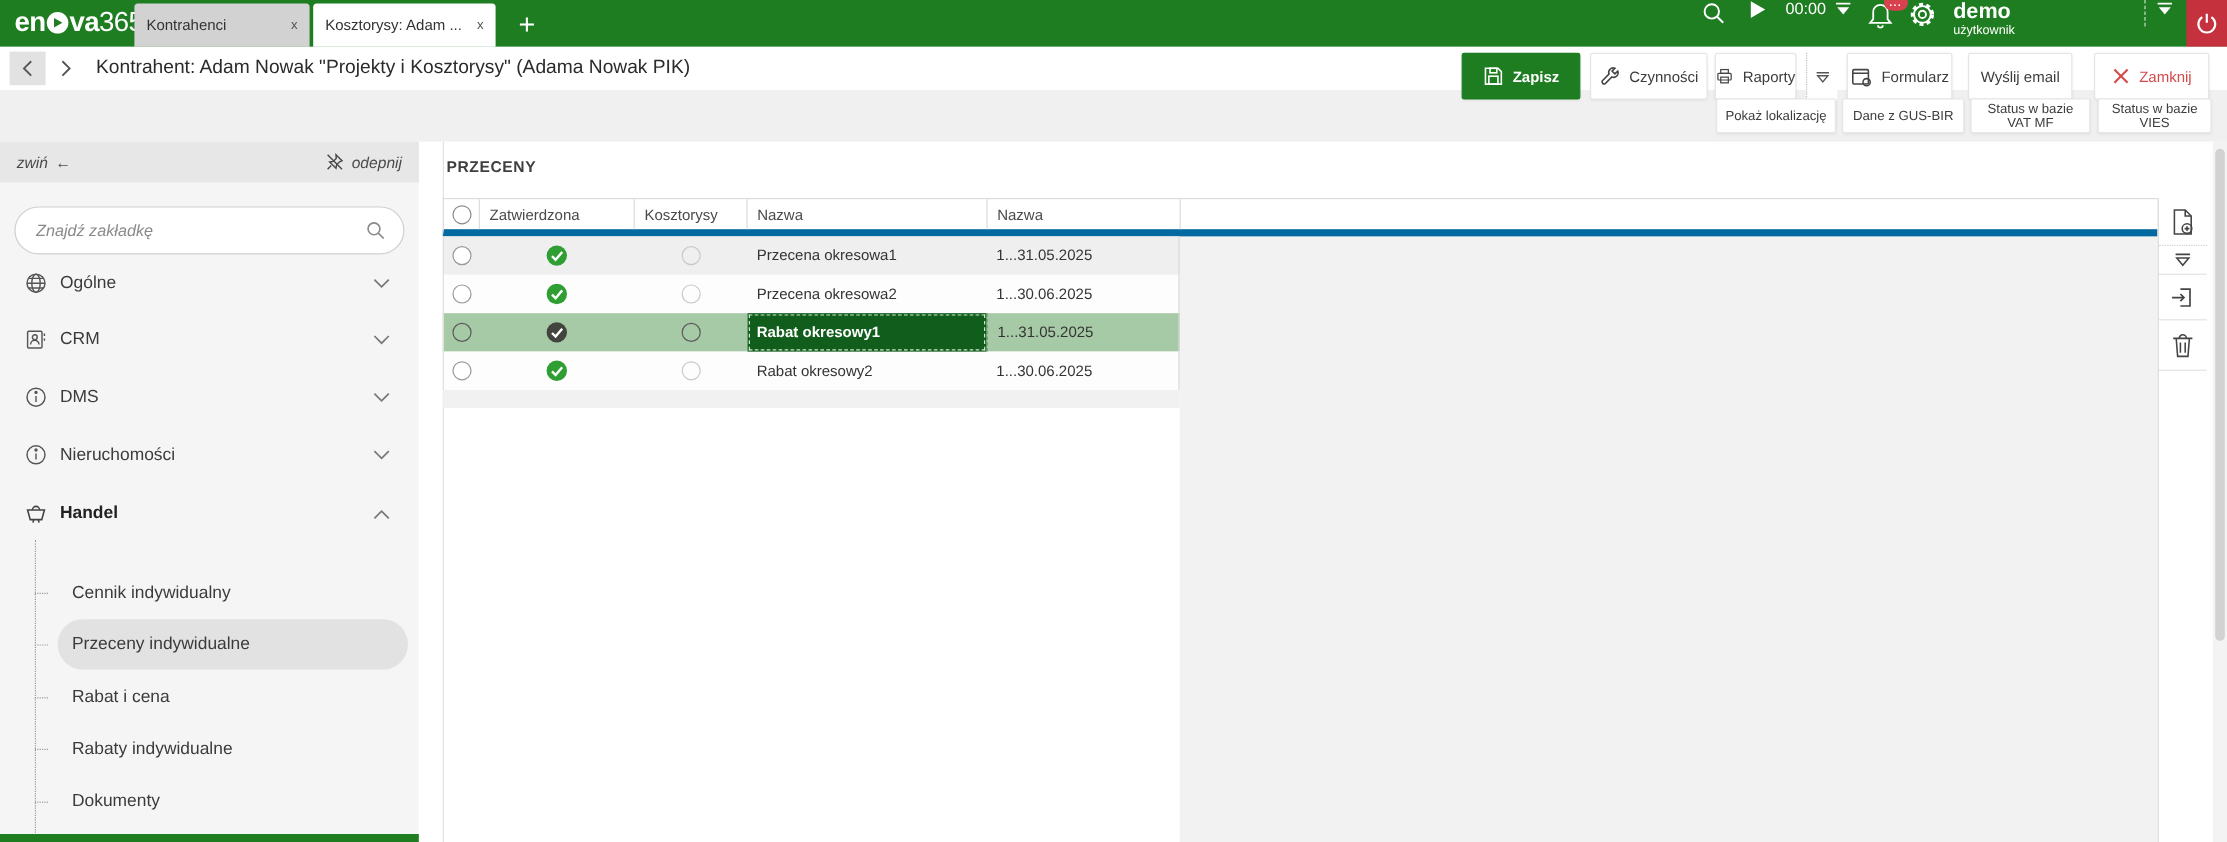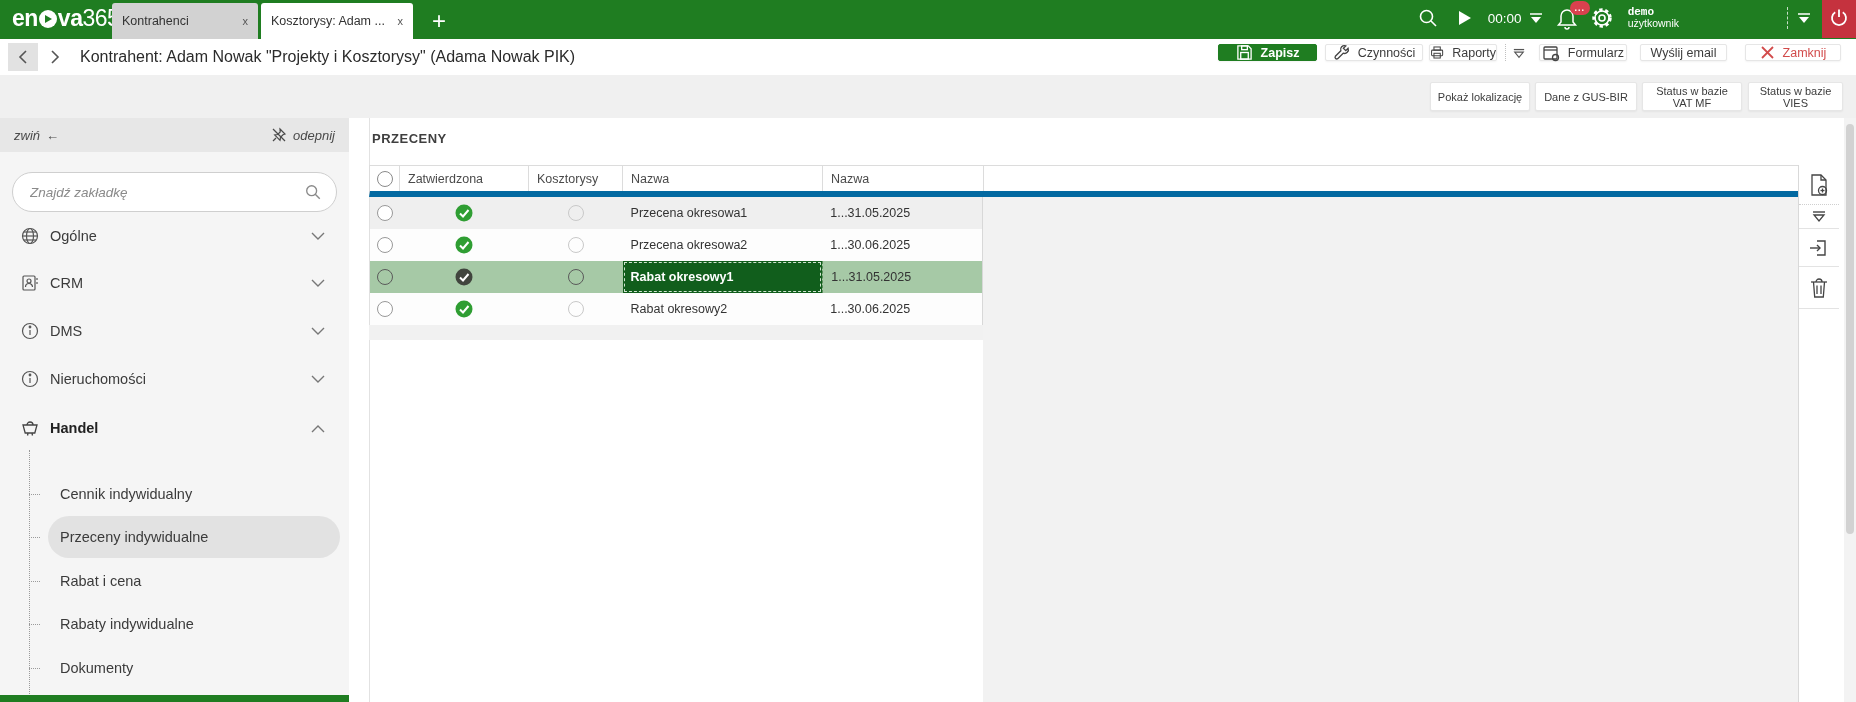--- a/index.html
+++ b/index.html
@@ -21,42 +21,42 @@
   .logo-wrap { position:relative; display:flex; align-items:center; }
 
   .tabs { position:absolute; left:112px; bottom:0; display:flex; align-items:flex-end; gap:3px; }
   .tab { height:36px; display:flex; align-items:center; justify-content:space-between; padding:0 10px;
          font-size:12.5px; color:#333; border-radius:3px 3px 0 0; }
   .tab.inactive { width:146px; background:#d2d2d2; }
   .tab.active   { width:152px; background:#ffffff; }
   .tab-close { font-size:11px; color:#555; margin-left:12px; cursor:default; }
   .tab-add { color:#fff; font-size:24px; font-weight:300; margin-left:16px; line-height:36px; height:36px; }
 
-  .topbar-right { position:absolute; right:0; top:0; height:36px; display:flex; align-items:center; color:#fff; }
+  .topbar-right { position:absolute; right:0; top:0; height:36px; display:flex; align-items:flex-start; color:#fff; }
   .tb-ico { display:flex; align-items:center; justify-content:center; }
   .tb-time { font-size:13.5px; margin:0 6px 0 16px; }
   .bell-wrap { position:relative; margin:0 12px; }
   .badge { position:absolute; top:-5px; right:-12px; background:#d8414e; color:#fff; font-size:9px; font-weight:bold;
            width:20px; height:14px; border-radius:7px; display:flex; align-items:center; justify-content:center; letter-spacing:1px; }
   .userblock { margin-left:14px; line-height:1.1; }
-  .user-name { font-size:11px; font-weight:bold;font-family:Liberation Mono, monospace; }
+  .user-name { font-size:18px; font-weight:bold; }
   .user-role { font-size:10.5px; }
   .tb-divider { height:22px; border-left:1px dashed rgba(255,255,255,.75); margin-left:108px; margin-right:8px; }
   .power-btn { width:34px; height:39px; background:#c5323e; display:flex; align-items:center; justify-content:center; margin-left:10px; }
 
   
   .titlebar { position:absolute; left:0; top:39px; width:1856px; height:36px; background:#fff; }
   .nav-btn { position:absolute; top:4px; width:30px; height:28px; display:flex; align-items:center; justify-content:center; }
   .nav-back { left:8px; background:#e2e2e2; }
   .nav-fwd  { left:40px; background:#fff; }
   .page-title { position:absolute; left:80px; top:0; line-height:36px; font-size:16px; color:#2b2b2b; }
 
   
   .toolband { position:absolute; left:0; top:75px; width:1856px; height:43px; background:#f0f0f0; }
-  .btn { position:absolute; height:17px; display:flex; align-items:center; justify-content:center; gap:8px;
+  .btn { position:absolute; height:39px; display:flex; align-items:center; justify-content:center; gap:8px;
          font-size:12.5px; color:#3c3c3c; background:#fff; border:1px solid #e6e6e6;
          box-shadow:0 1px 2px rgba(0,0,0,.05); border-radius:2px; cursor:default; }
   .btn.row1 { top:44px; }
   .btn-save { left:1218px; width:99px; background:#1f7d21; border-color:#1f7d21; color:#fff; font-weight:bold; }
   .btn-actions { left:1325px; width:98px; }
   .btn-reports { left:1429px; width:68px; }
   .btn-caret { left:1505px; width:26px; background:#fff; border:none; box-shadow:none; border-left:1px dotted #c0c0c0; border-radius:0; }
   .btn-form { left:1539px; width:88px; }
   .btn-email { left:1640px; width:87px; }
   .btn-close { left:1745px; width:96px; color:#d24b4b; }

